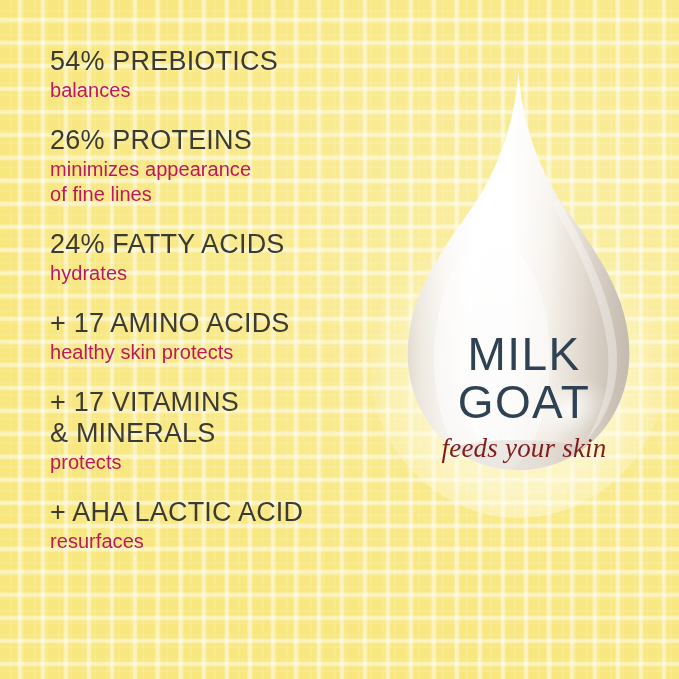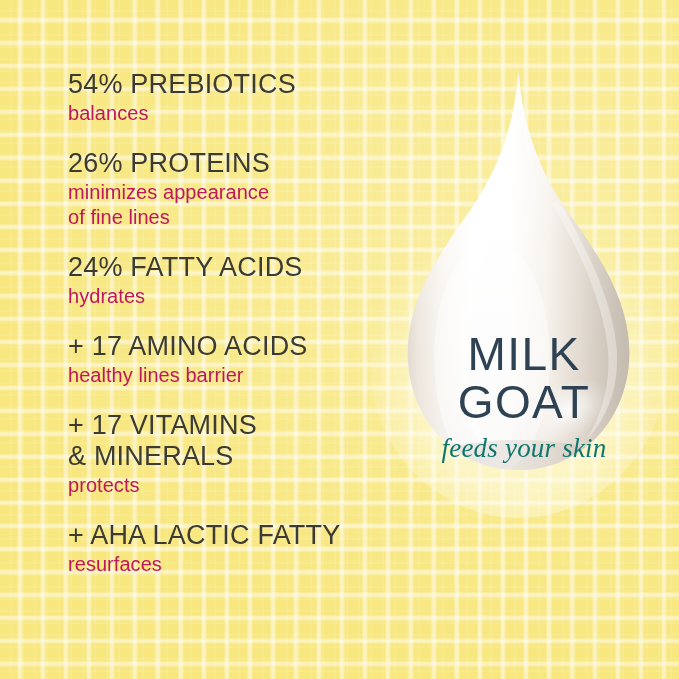--- a/index.html
+++ b/index.html
@@ -62,24 +62,23 @@
       radial-gradient(120% 90% at 78% 38%,
         rgba(255,255,255,0.30) 0%,
         rgba(255,255,255,0.10) 38%,
         rgba(255,255,255,0.00) 68%);
     pointer-events: none;
   }
 
   
   .ingredients {
     position: absolute;
-    left: 68px;
+    left: 50px;
     top: 46px;
     width: 330px;
-    margin-top: 23px;
   }
   .ing-block {
     margin-bottom: 22px;
   }
   .ing-block:last-child { margin-bottom: 0; }
 
   .ing-title {
     font-family: "Liberation Sans", sans-serif;
     font-size: 27px;
     line-height: 31px;
@@ -132,21 +131,21 @@
     color: #2e4254;
     margin: 0;
   }
   .brand-tagline {
     font-family: "Liberation Serif", serif;
     font-style: italic;
     font-size: 27px;
     line-height: 32px;
     font-weight: 400;
     letter-spacing: 0.2px;
-    color: #0f766e;
+    color: #7f1d1d;
     margin: 6px 0 0 0;
   }
 </style>
 </head>
 <body>
 
 <div id="poster">
 
   <div class="bg-grid"></div>
   <div class="bg-wash"></div>
@@ -164,31 +163,31 @@
 of fine lines</div>
     </div>
 
     <div class="ing-block">
       <div class="ing-title">24% FATTY ACIDS</div>
       <div class="ing-desc">hydrates</div>
     </div>
 
     <div class="ing-block">
       <div class="ing-title">+ 17 AMINO ACIDS</div>
-      <div class="ing-desc">healthy lines barrier</div>
+      <div class="ing-desc">healthy skin protects</div>
     </div>
 
     <div class="ing-block">
       <div class="ing-title">+ 17 VITAMINS
 &amp; MINERALS</div>
       <div class="ing-desc">protects</div>
     </div>
 
     <div class="ing-block">
-      <div class="ing-title">+ AHA LACTIC FATTY</div>
+      <div class="ing-title">+ AHA LACTIC ACID</div>
       <div class="ing-desc">resurfaces</div>
     </div>
 
   </div>
 
   <div class="droplet-wrap">
     <svg class="droplet-svg" viewBox="0 0 296 496" xmlns="http://www.w3.org/2000/svg">
       <defs>
 
         <linearGradient id="bodyGrad" x1="0" y1="0" x2="1" y2="0">

